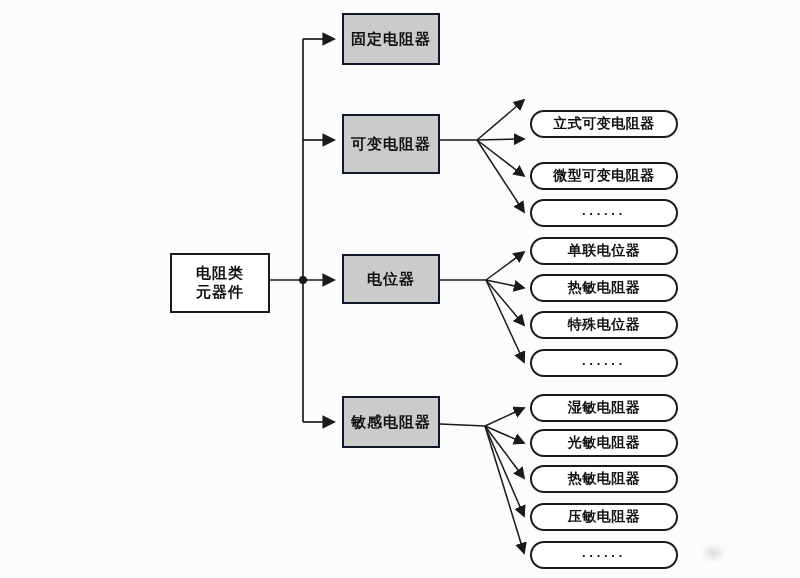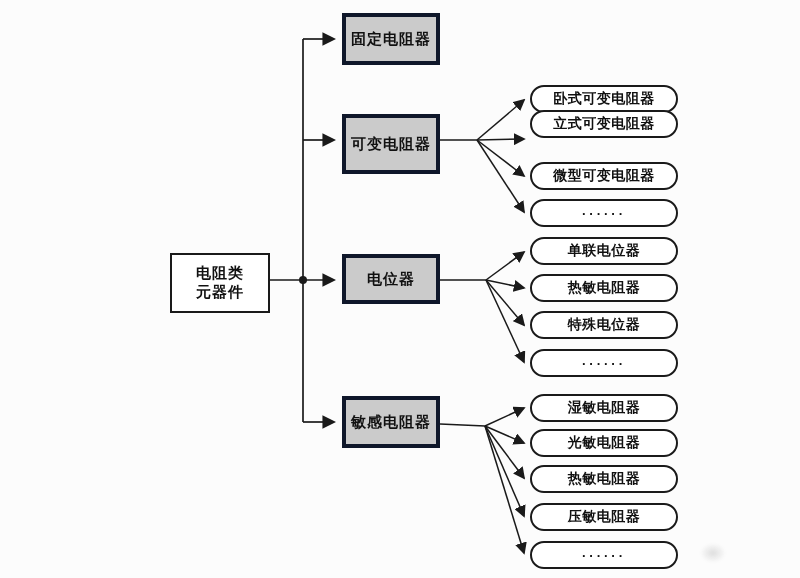--- a/index.html
+++ b/index.html
@@ -37,21 +37,21 @@
     border: 2px solid #1a1a1a;
     font-size: 15px;
     line-height: 1.25;
     letter-spacing: 1px;
   }
 
   .gray-box {
     left: 342px;
     width: 98px;
     background: #cbcbcb;
-    border: 4px solid #0f172a;
+    border: 2px solid #0f172a;
     font-size: 15px;
     letter-spacing: 1px;
   }
   .gray-box.b1 { top: 13px;  height: 52px; }
   .gray-box.b2 { top: 114px; height: 60px; }
   .gray-box.b3 { top: 254px; height: 50px; }
   .gray-box.b4 { top: 396px; height: 52px; }
 
   .pill {
     left: 530px;
@@ -144,21 +144,20 @@
       <div>电阻类</div>
       <div>元器件</div>
     </div>
   </div>
 
   <div class="node gray-box b1">固定电阻器</div>
   <div class="node gray-box b2">可变电阻器</div>
   <div class="node gray-box b3">电位器</div>
   <div class="node gray-box b4">敏感电阻器</div>
 
-  <div class="node pill p1">卧式可变电阻器</div>
   <div class="node pill p2">立式可变电阻器</div>
   <div class="node pill p3">微型可变电阻器</div>
   <div class="node pill p4 dots">······</div>
 
   <div class="node pill p5">单联电位器</div>
   <div class="node pill p6">热敏电阻器</div>
   <div class="node pill p7">特殊电位器</div>
   <div class="node pill p8 dots">······</div>
 
   <div class="node pill p9">湿敏电阻器</div>

